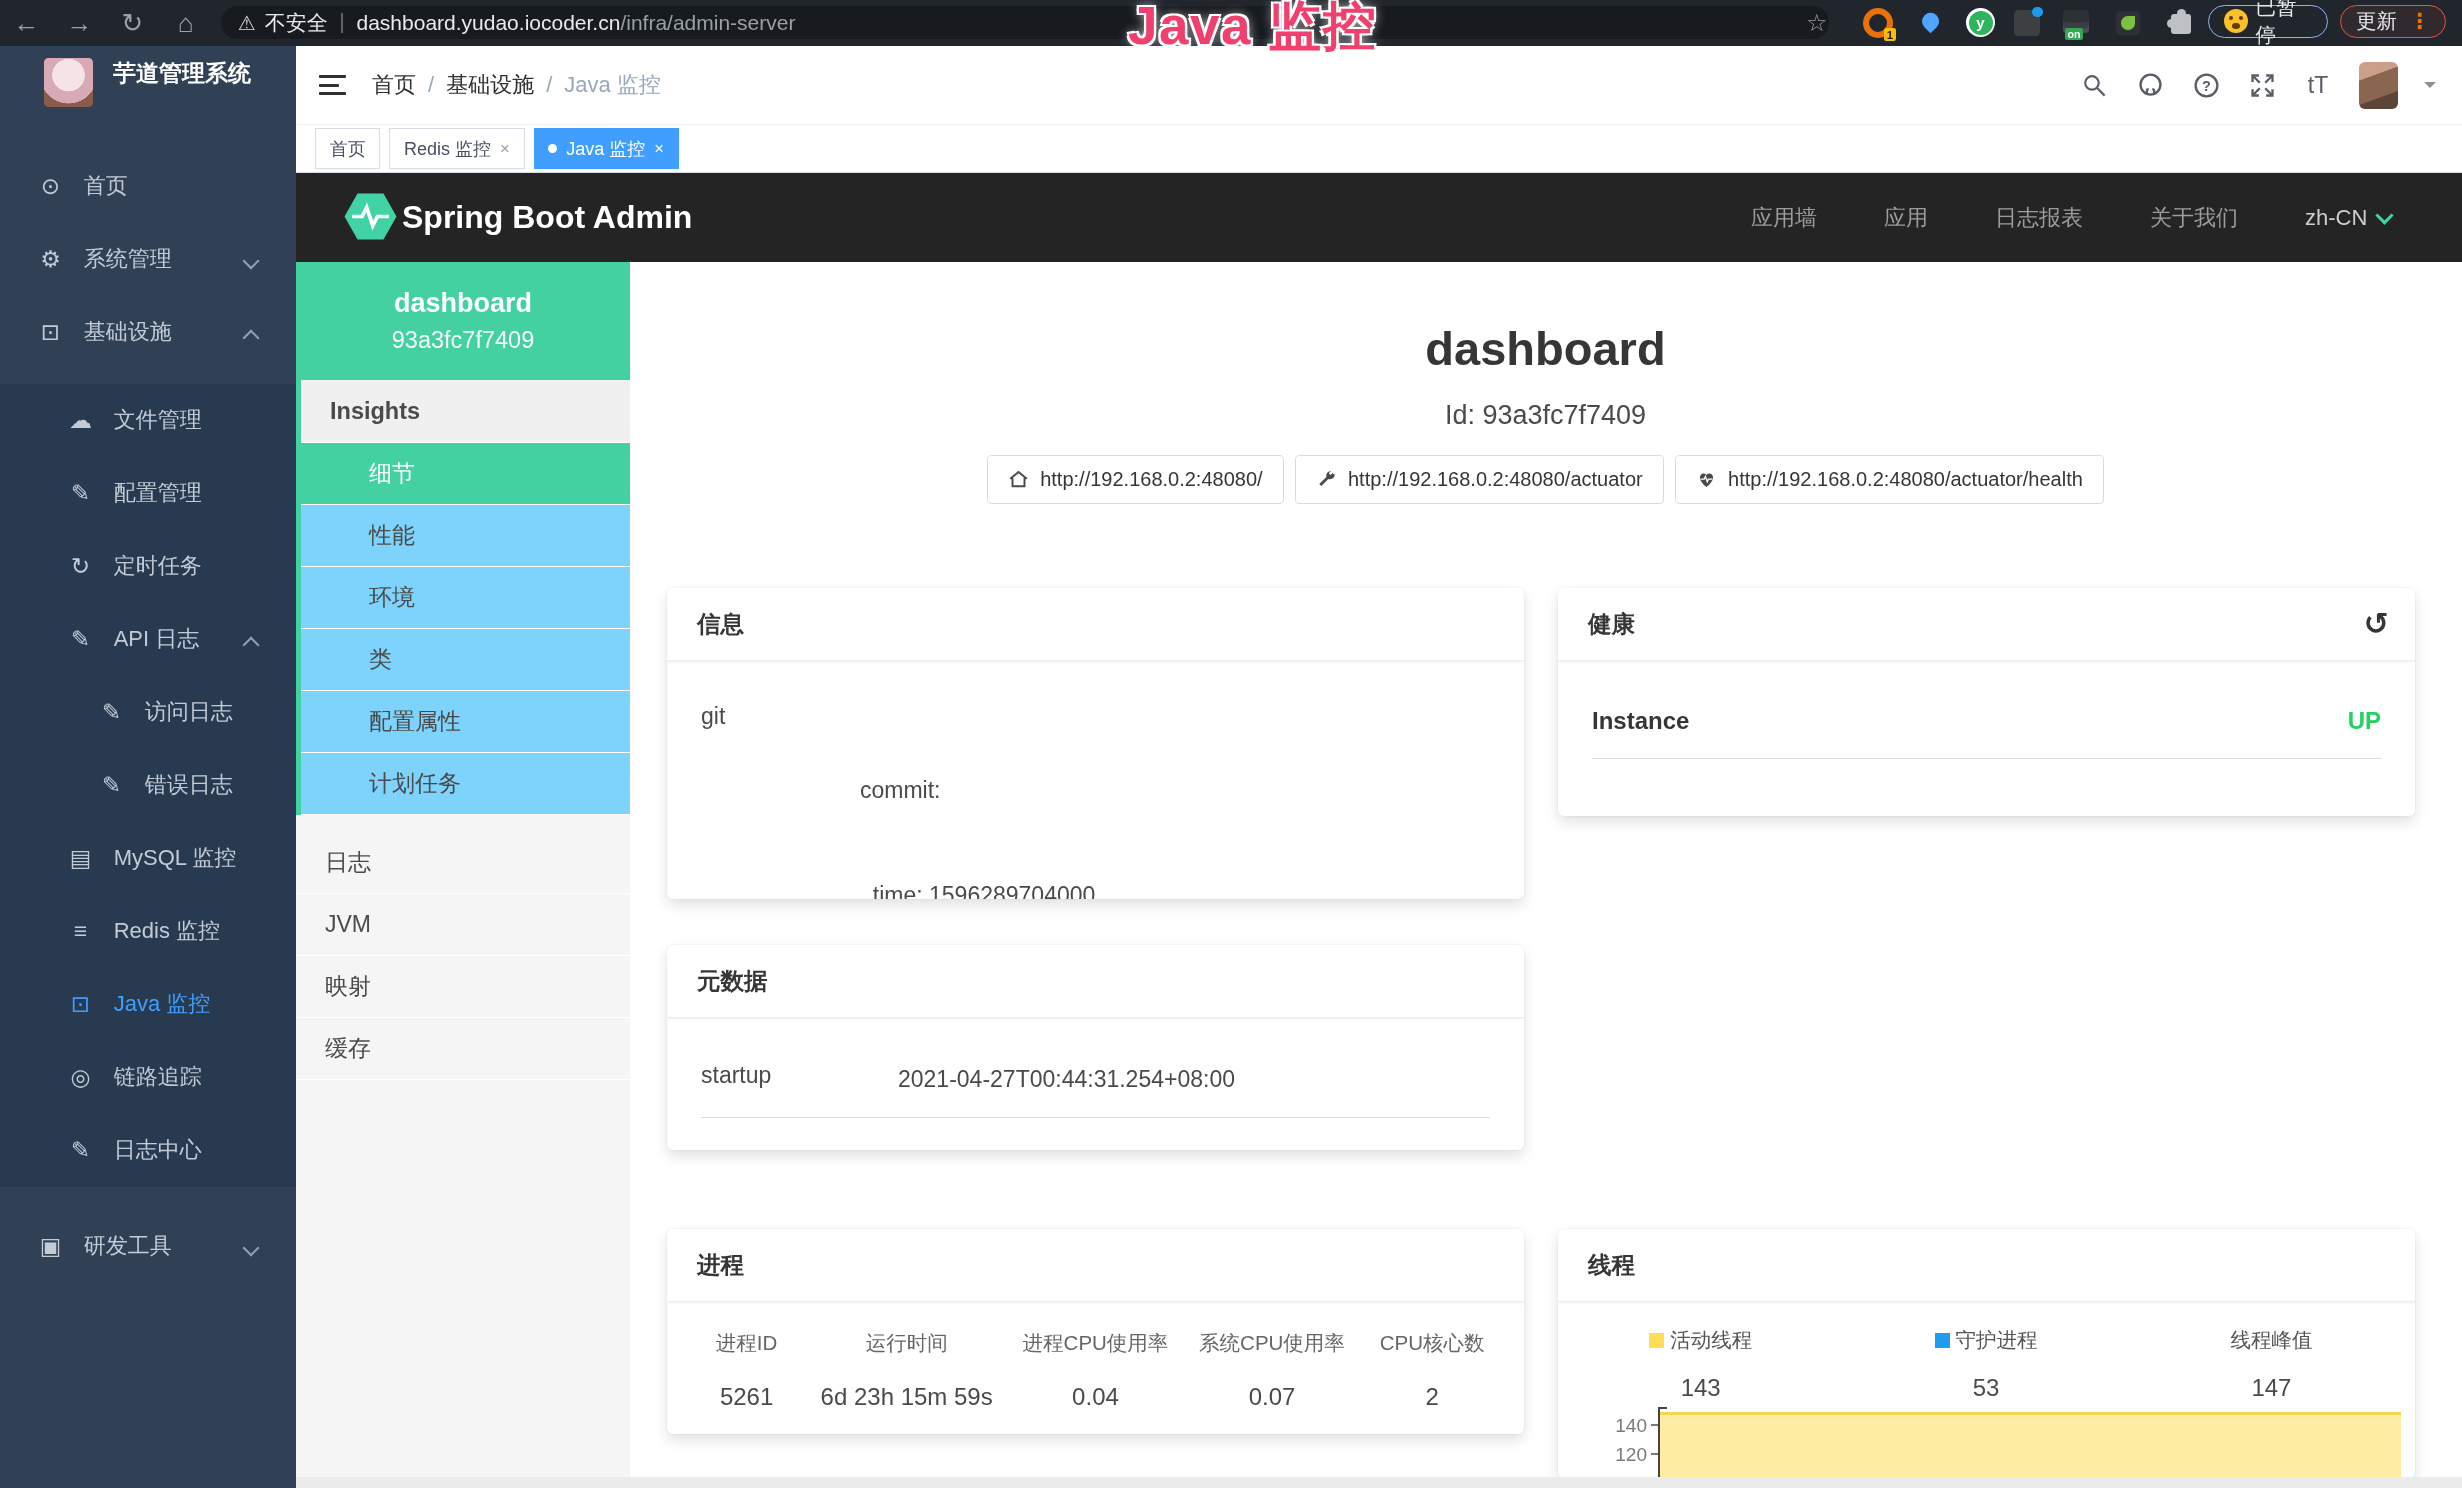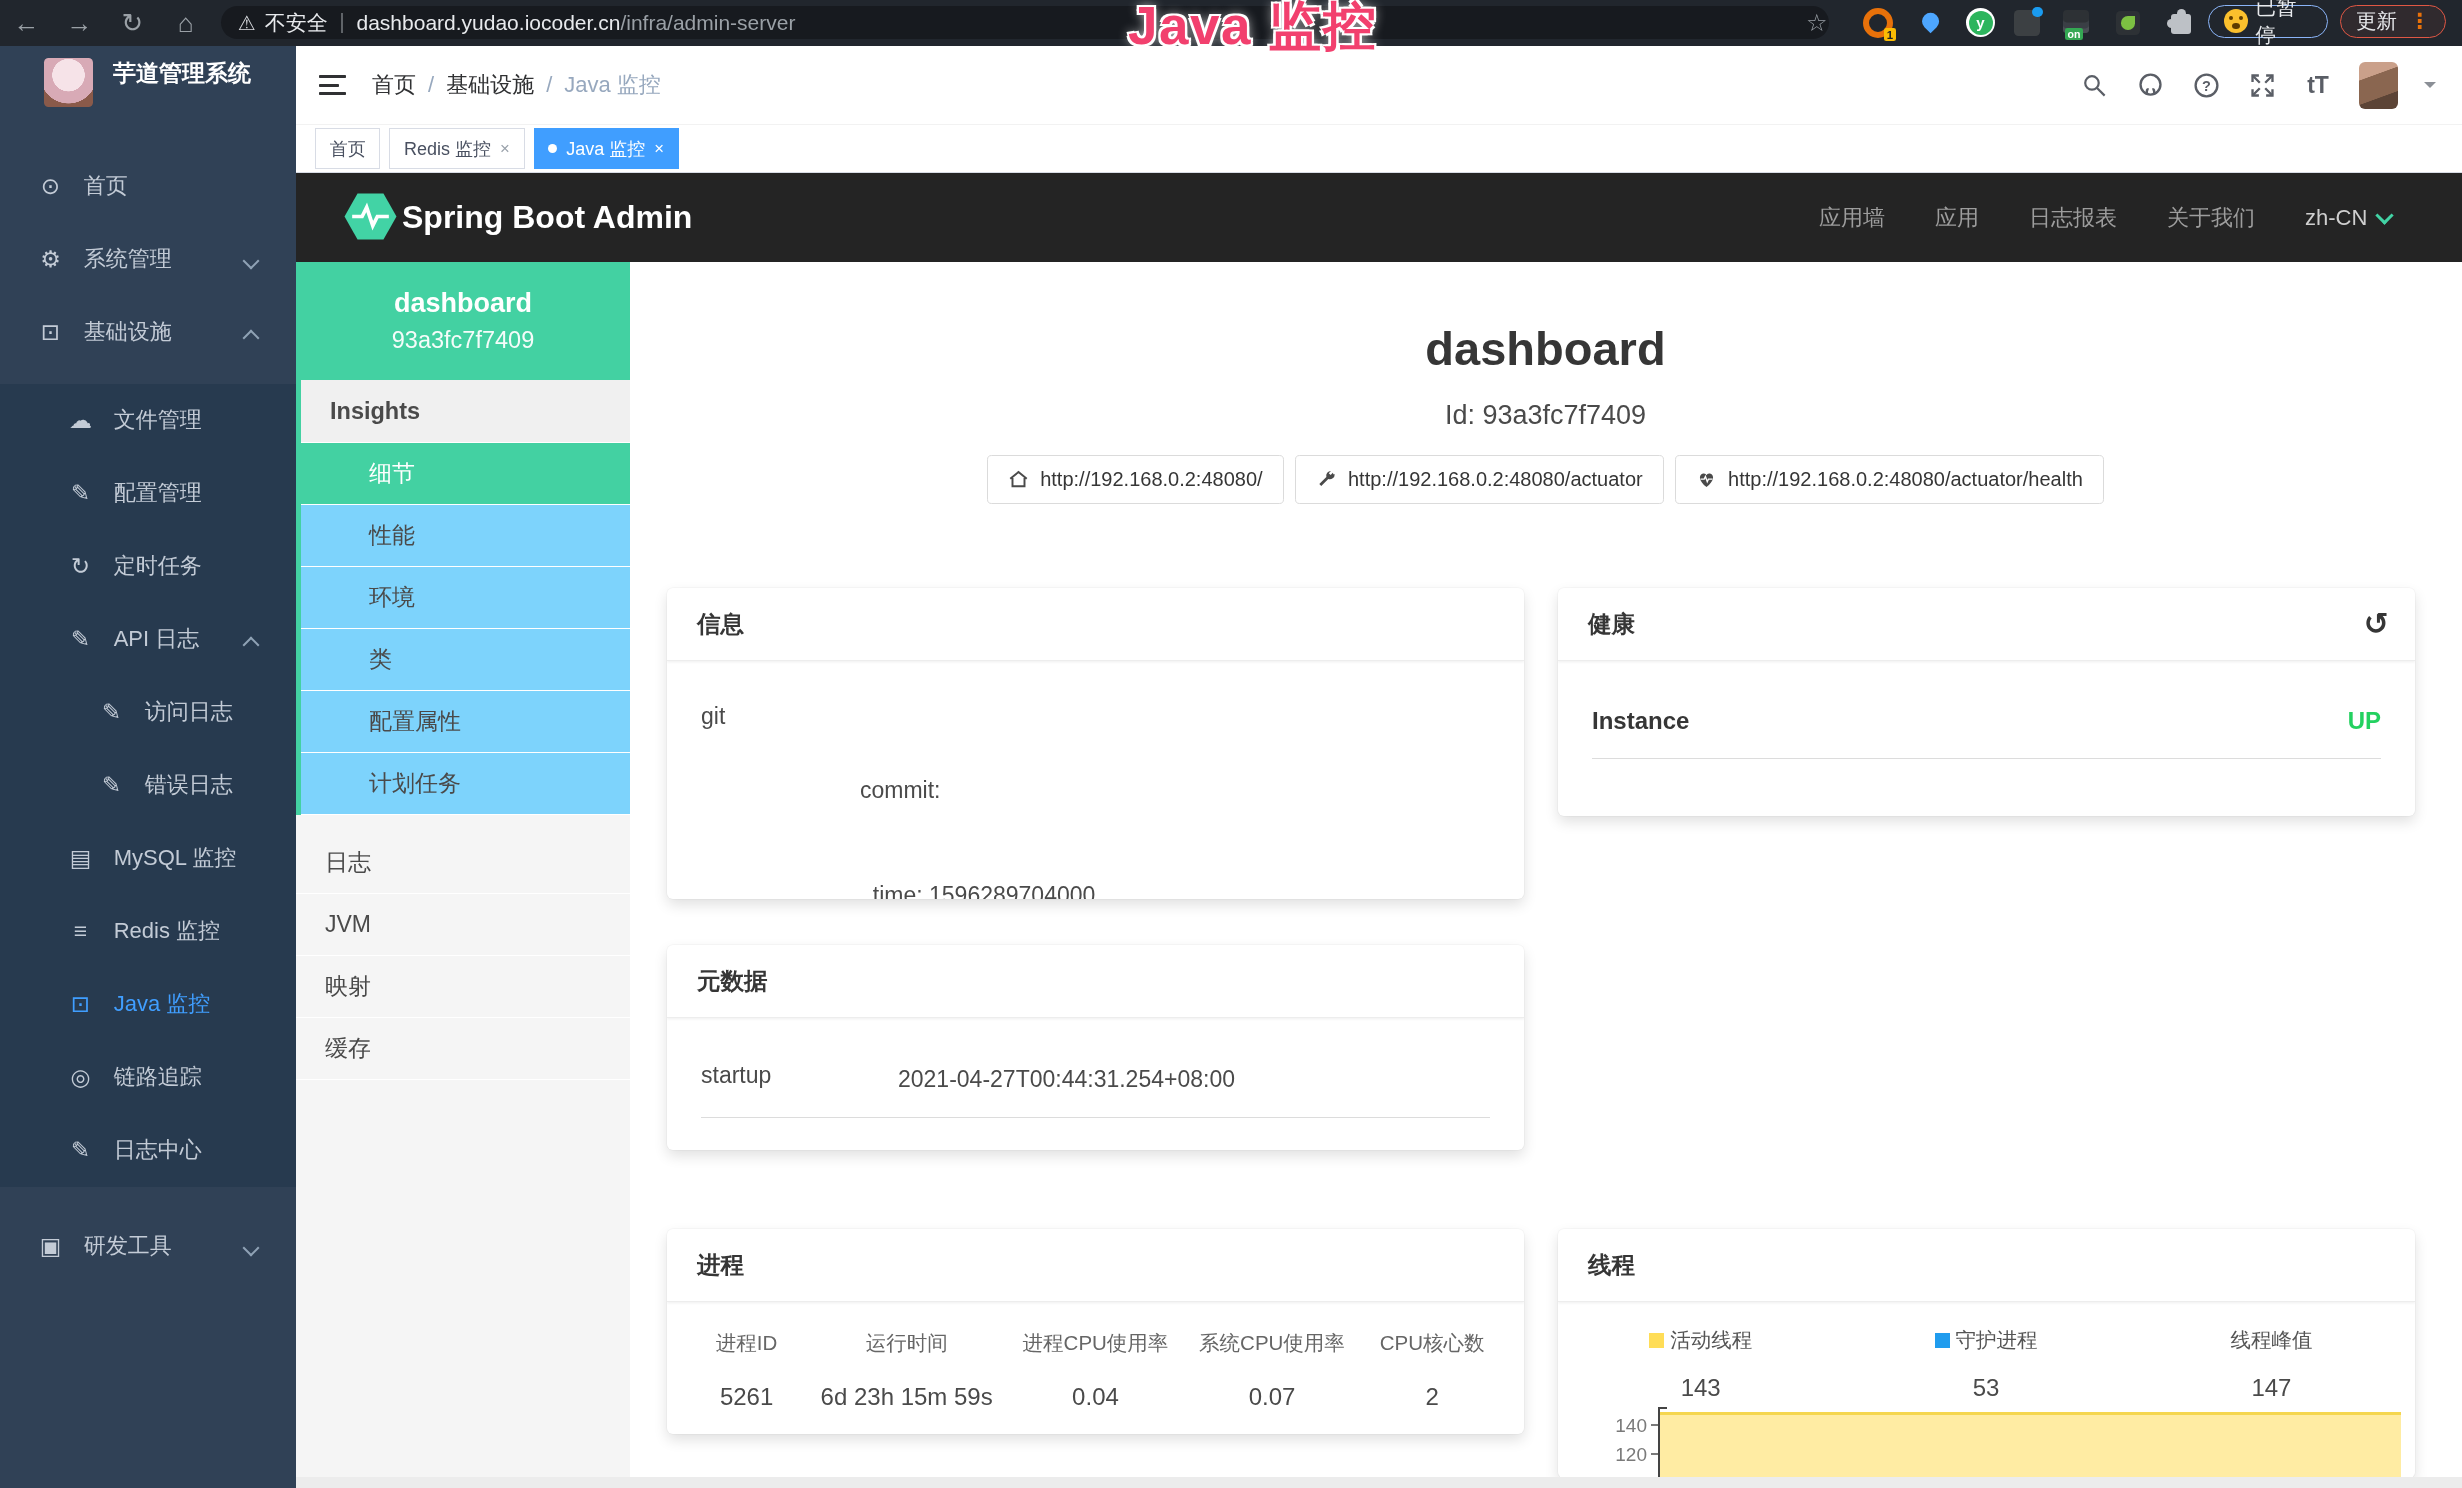--- a/index.html
+++ b/index.html
@@ -70,38 +70,38 @@
   .app-header{position:absolute;left:296px;top:46px;width:2167px;height:78px;background:#fff;display:flex;align-items:center}
   .hamburger{margin-left:23px;width:27px;display:flex;flex-direction:column;gap:5.3px;cursor:pointer}
   .hamburger i{height:3px;background:#303133;border-radius:0.8px}
   .hamburger i:nth-child(2){width:75%}
   .breadcrumb{margin-left:26px;font-size:22px;color:#303133;display:flex;gap:12px;align-items:center}
   .breadcrumb .sep{color:#97a8be}
   .breadcrumb .last{color:#97a8be}
   .hicons{position:absolute;right:0;top:0;height:78px;display:flex;align-items:center;gap:26px;padding-right:27px}
   .hic{width:30px;height:30px;display:flex;align-items:center;justify-content:center;color:#5a5e66;cursor:pointer}
   .hic svg{stroke:#5a5e66;fill:none;stroke-width:2.6}
-  .tT{font-size:23px;color:#5a5e66;font-weight:bold}
+  .tT{font-size:23px;color:#5a5e66;font-weight:normal}
   .avatar{width:39px;height:47px;border-radius:6px;
         background:linear-gradient(160deg,#caa08a 0 30%,#8a6650 31% 70%,#5c4436 71%);cursor:pointer}
   .caret-sm{width:0;height:0;border:6.8px solid transparent;border-top-color:#8b8f96;margin-top:6px;cursor:pointer}
   
   .tabbar{position:absolute;left:296px;top:124px;width:2167px;height:49px;background:#fff;border-top:0.8px solid #f2f2f2;
         border-bottom:0.8px solid #d8dce5;display:flex;align-items:center;padding-left:19px;box-sizing:border-box;gap:9px}
   .tag{height:39px;display:flex;align-items:center;padding:0 13.7px;border:0.8px solid #d8dce5;background:#fff;
         color:#495060;font-size:18px;cursor:pointer;gap:9px;white-space:nowrap}
   .tag .x{font-size:16.7px;color:#9aa2ab}
   .tag.active{background:#409eff;border-color:#409eff;color:#fff}
   .tag.active .x{color:#fff}
   .tag .dot{width:9px;height:9px;border-radius:50%;background:#fff}
   
   .sba-header{position:absolute;left:296px;top:173px;width:2167px;height:89px;background:#242424;display:flex;align-items:center}
   .sba-logo{margin-left:47px;flex:none}
   .sba-brand{margin-left:4px;color:#fff;font-size:32px;font-weight:bold;white-space:nowrap}
-  .sba-nav{position:absolute;right:0;top:0;height:89px;display:flex;align-items:center;gap:50px;padding-right:72px}
+  .sba-nav{position:absolute;right:0;top:0;height:89px;display:flex;align-items:center;gap:67px;padding-right:72px}
   .sba-nav .ni{color:#9d9d9d;font-size:22px;cursor:pointer;white-space:nowrap}
   .sba-nav .loc{color:#cfcfcf;display:flex;align-items:center;gap:10.6px}
   .chev-green{width:10px;height:10px;border-right:3px solid #42d3a5;border-bottom:3px solid #42d3a5;transform:rotate(45deg);margin-top:-4.6px}
   
   .sba-side{position:absolute;left:296px;top:262px;width:334px;height:1216px;background:#f5f5f5;z-index:1}
   .inst{height:118px;background:#43d1a2;color:#fff;display:flex;flex-direction:column;align-items:center;justify-content:center;cursor:pointer}
   .inst .n{font-size:27px;font-weight:bold}
   .inst .id{font-size:23.5px;margin-top:7.6px;opacity:.95}
   .sgroup{border-left:5.3px solid #43d1a2}
   .sitem{height:61px;display:flex;align-items:center;font-size:23px;color:#4a4a4a;border-bottom:1.5px solid #fff;cursor:pointer}

